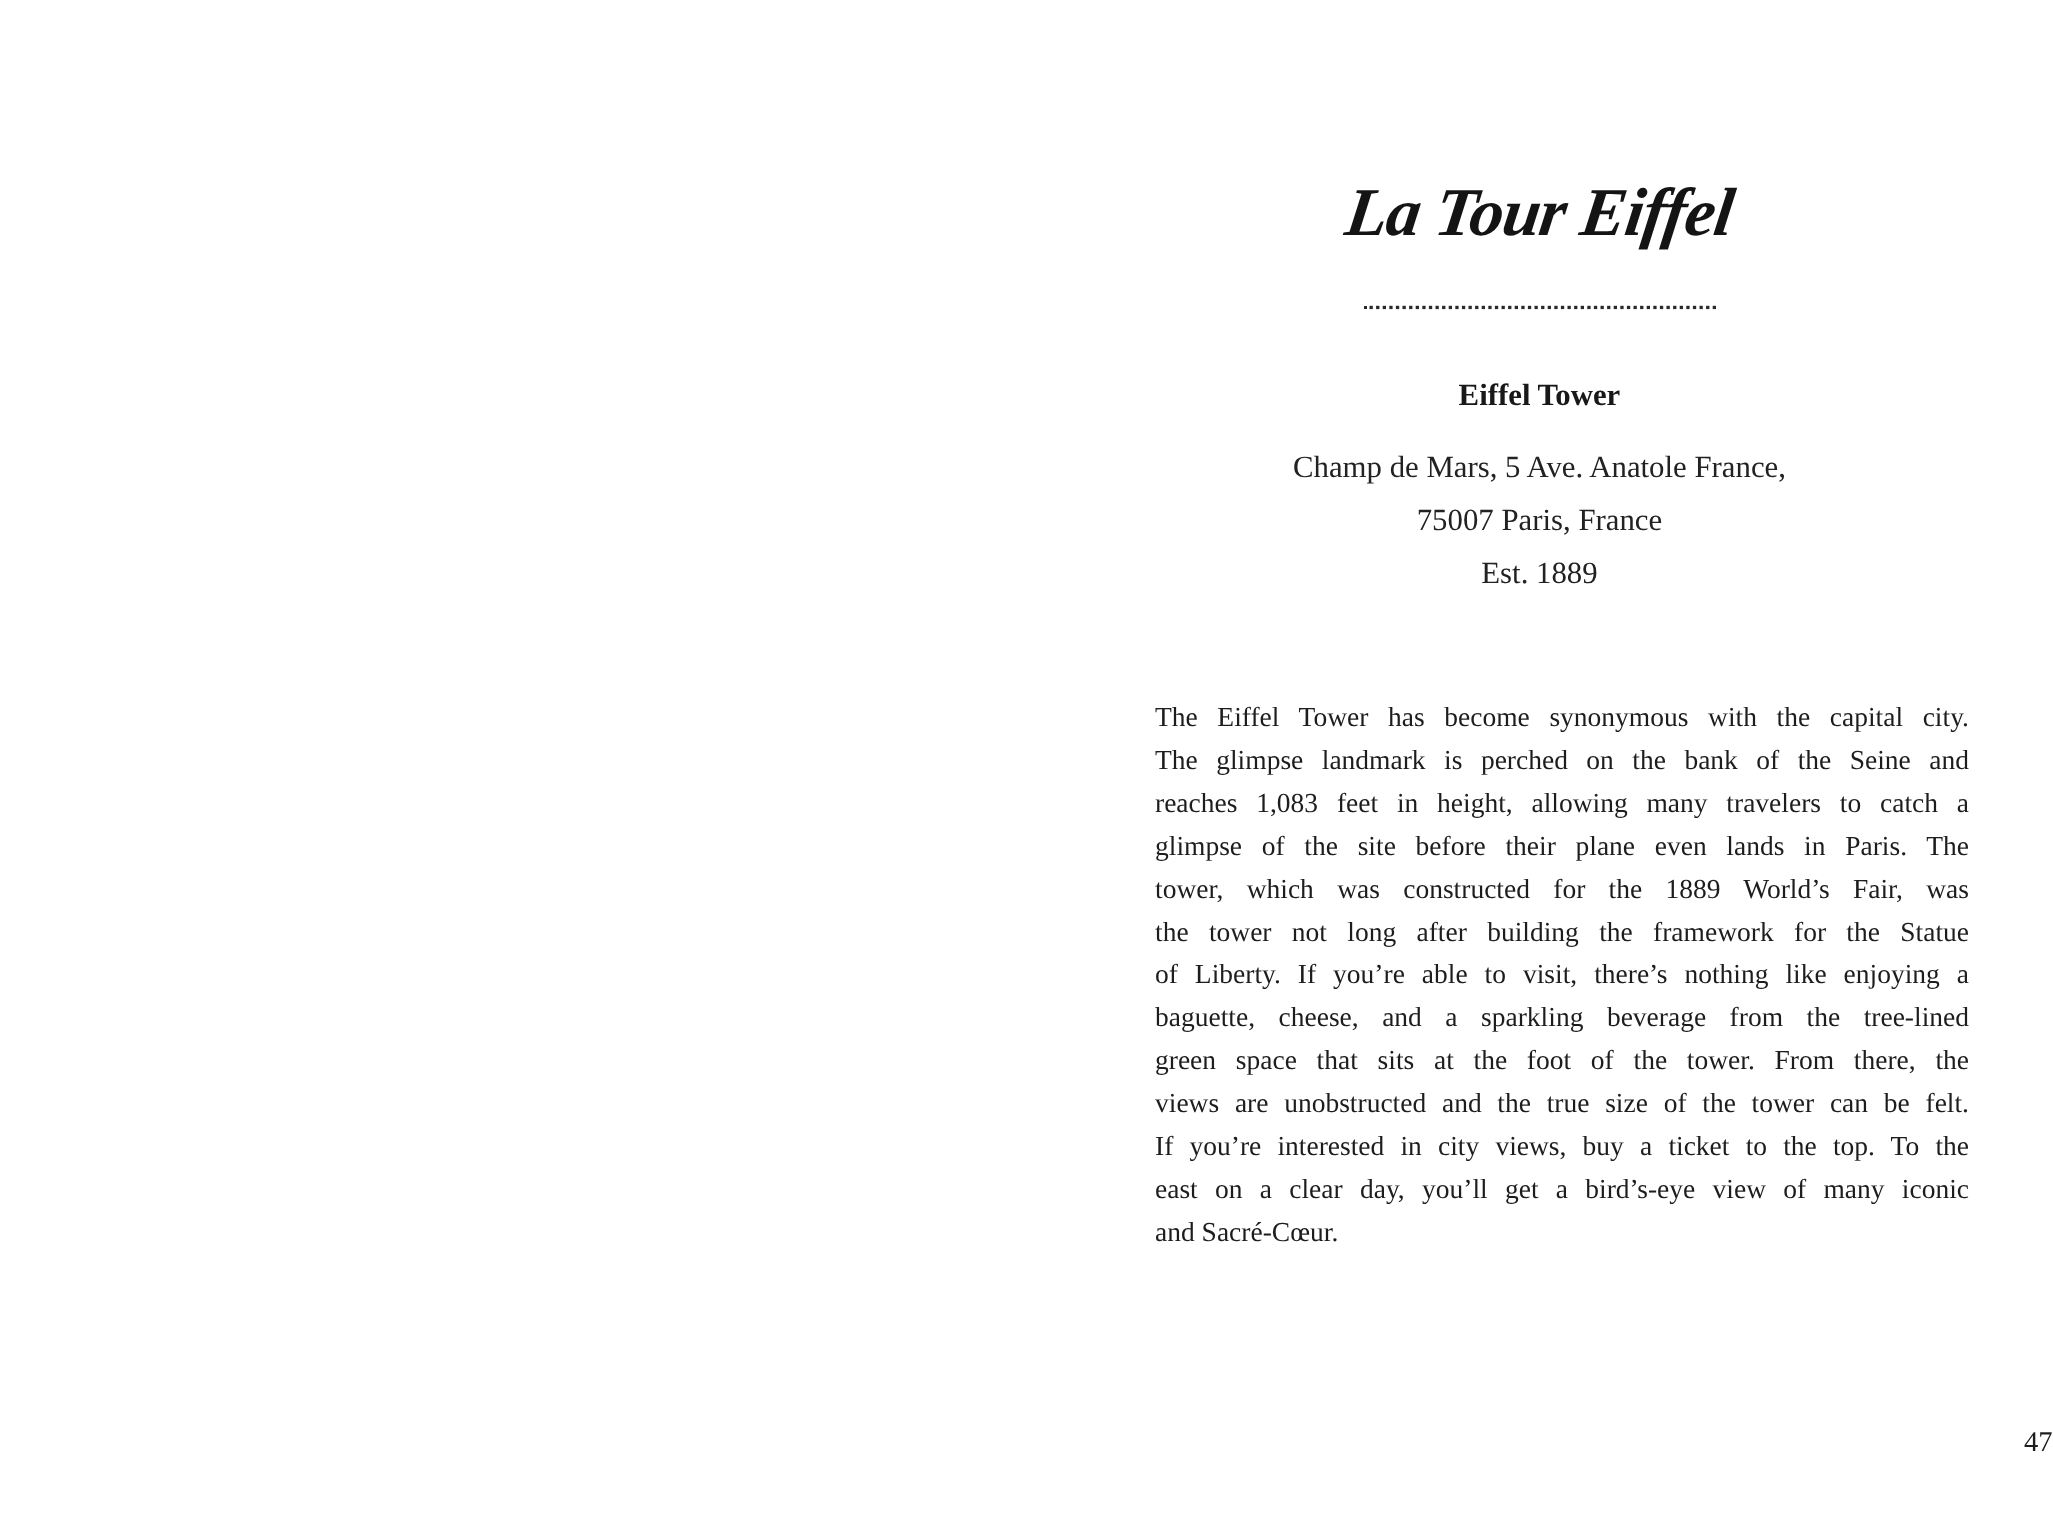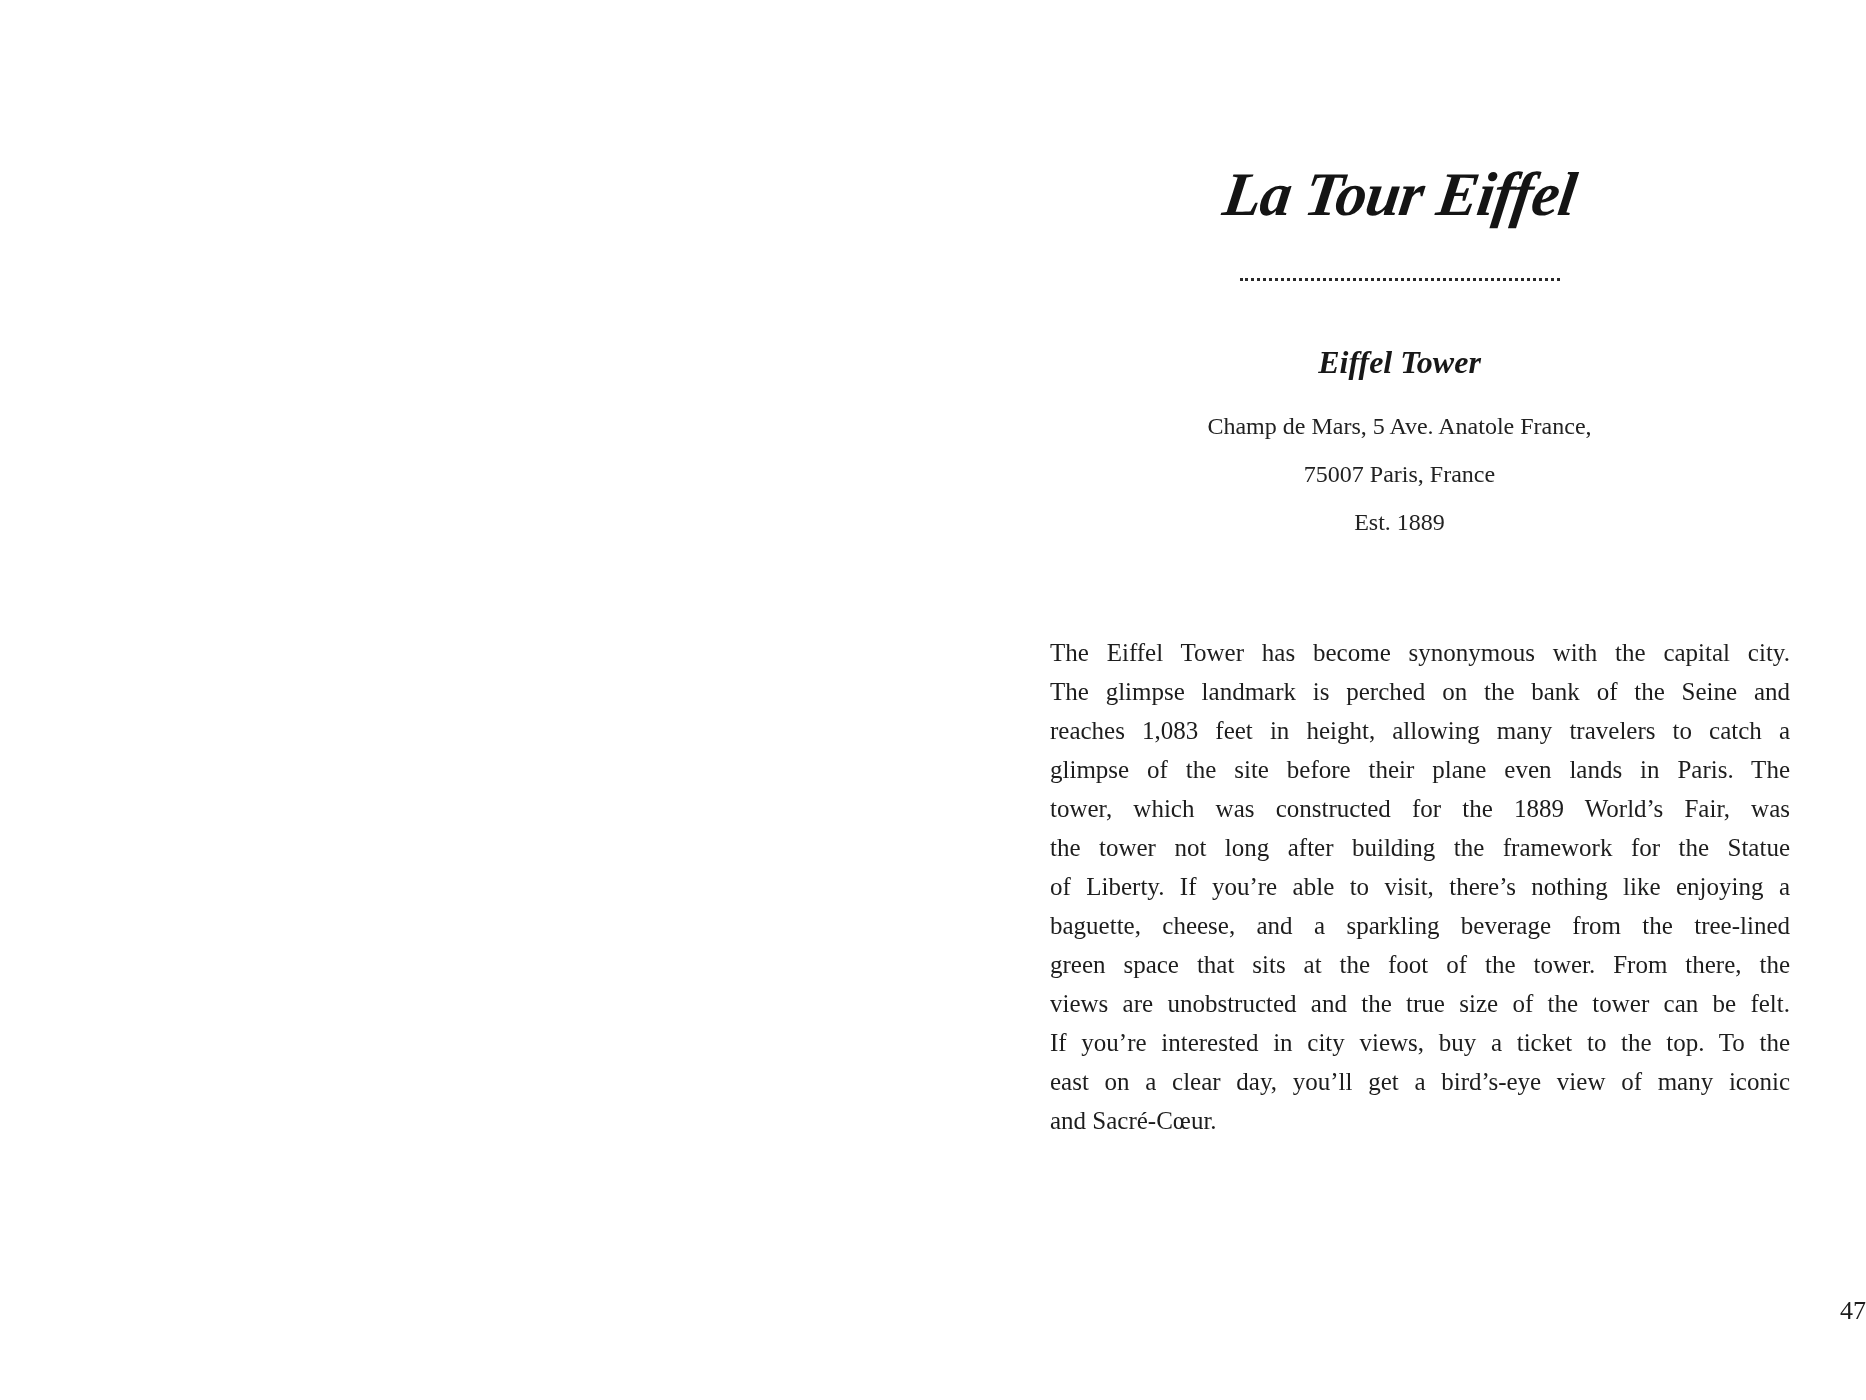--- a/index.html
+++ b/index.html
@@ -55,32 +55,31 @@
     width: 320px;
     height: 16px;
     border-bottom: 3px dotted #2a2a2a;
   }
   .place-name {
     position: absolute;
     top: 344px;
     left: 0;
     width: 100%;
     text-align: center;
-    font-style: italic;
     font-weight: 700;
-    font-size: 32px;
+    font-size: 28px;
     color: #181818;
   }
   .address-block {
     position: absolute;
     top: 402px;
     left: 0;
     width: 100%;
     text-align: center;
-    font-size: 24px;
+    font-size: 28px;
     line-height: 48px;
     color: #222222;
   }
   .body-text {
     position: absolute;
     top: 633px;
     left: 117px;
     width: 740px;
     font-size: 25px;
     line-height: 39px;

